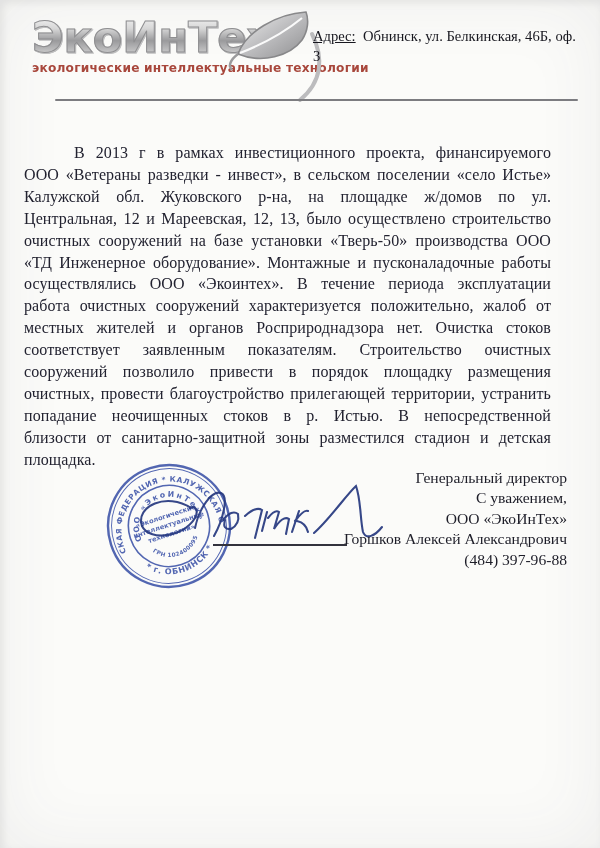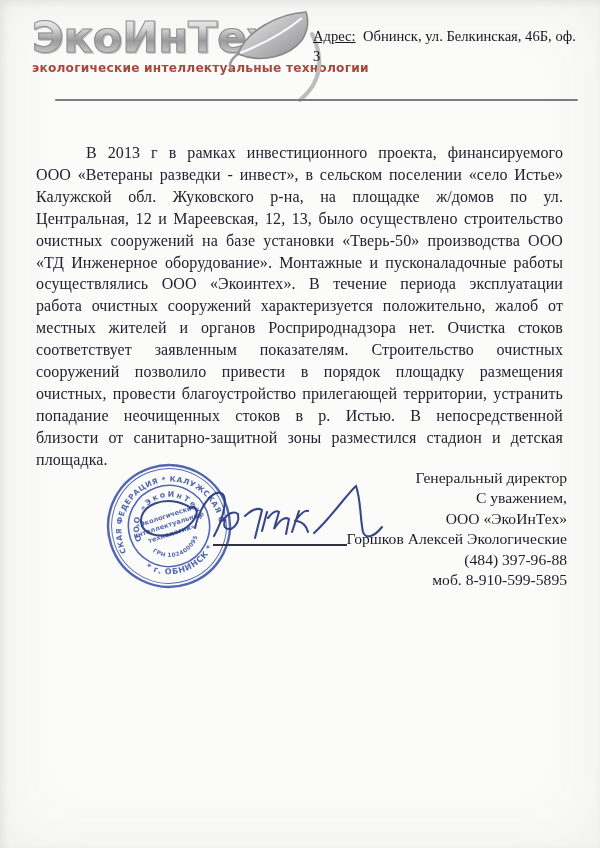--- a/index.html
+++ b/index.html
@@ -45,21 +45,21 @@
     font-size: 14.6px; line-height: 19.6px; color: #17171f;
   }
   .contact .lbl { font-weight: normal; text-decoration: underline; }
   .contact-line-2 { padding-left: 20px; }
   .rule {
     position: absolute; left: 55px; top: 99px; width: 523px; height: 2px;
     background: #7c7c80; border-radius: 1px;
   }
   
   .body-text {
-    position: absolute; left: 36px; top: 126px; width: 527px;
+    position: absolute; left: 24px; top: 126px; width: 527px;
     font-size: 16px; line-height: 21.9px;
     text-align: justify; text-indent: 50px;
     word-spacing: 1.5px; letter-spacing: 0.1px;
     color: #222230;
   }
   
   .sig-block {
     position: absolute; right: 33px; top: 468px;
     text-align: right; font-size: 15.6px; line-height: 20.4px;
     color: #1d1d28; white-space: nowrap;
@@ -151,18 +151,17 @@
       <path d="M 204 63 l -7 21 m 3 -11 q 9 -12 13 -10 m -11 10 q 9 2 11 11"></path>
       <path d="M 219 85 C 234 72, 252 46, 261 38 C 266 52, 265 70, 268 84 C 271 92, 280 88, 287 79"></path>
     </g>
   </svg>
   <div class="sig-underline"></div>
 
   <div class="sig-block">
     <div>Генеральный директор</div>
     <div>С уважением,</div>
     <div>ООО «ЭкоИнТех»</div>
-    <div>Горшков Алексей Экологические</div>
+    <div>Горшков Алексей Александрович</div>
     <div>(484) 397-96-88</div>
-    <div>моб. 8-910-599-5895</div>
   </div>
 
 </div>
 
 </body></html>

